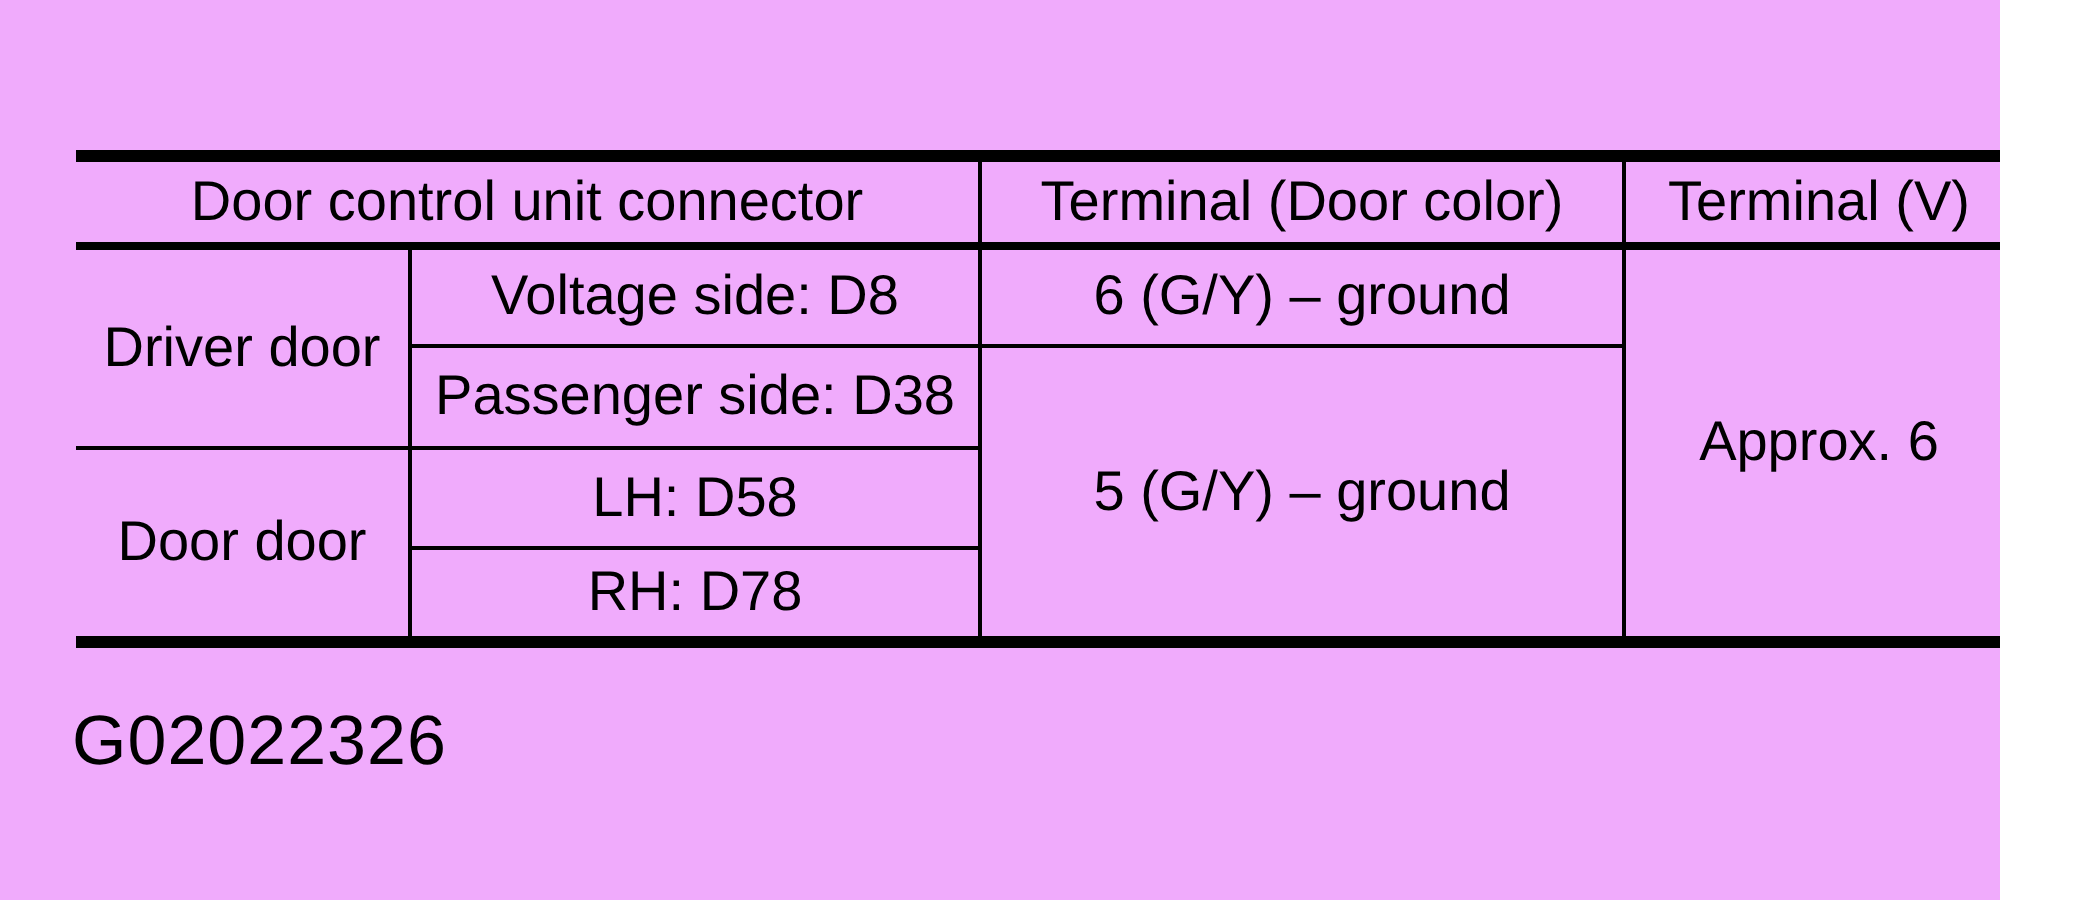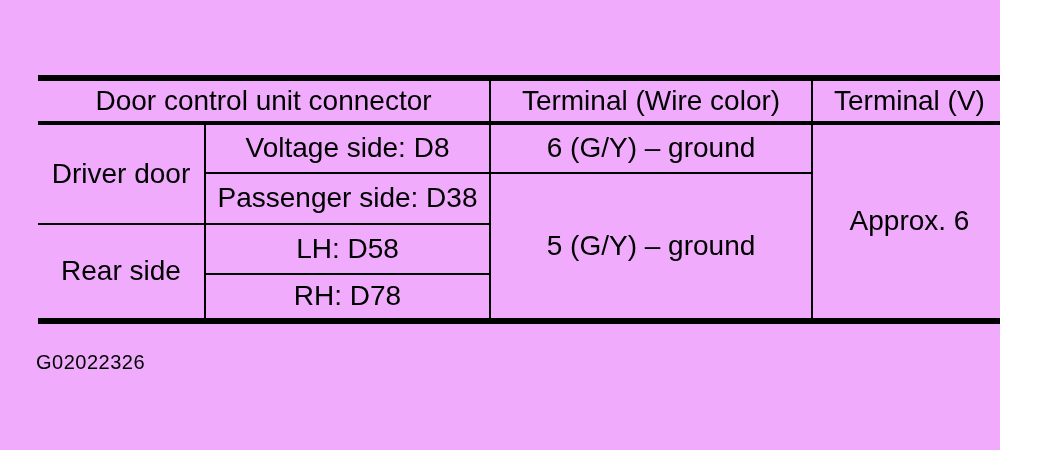--- a/index.html
+++ b/index.html
@@ -47,55 +47,55 @@
   .bB  { border-bottom: 2px solid #000000; }
   .bB4 { border-bottom: 4px solid #000000; }
   td.conn {
     text-align: left;
     padding-left: 22px;
   }
   .figure-id {
     position: absolute;
     left: 36px;
     top: 351px;
-    font-size: 20px;
+    font-size: 35px;
     letter-spacing: 0.5px;
     color: #000000;
   }
 </style>
 </head>
 <body>
 
 <div class="page">
 
   <table class="spec">
     <colgroup>
       <col style="width:167px">
       <col style="width:285px">
       <col style="width:322px">
       <col style="width:194px">
     </colgroup>
     <tbody>
       <tr class="hdr">
         <th colspan="2" class="bR bB4">Door control unit connector</th>
-        <th class="bR bB4">Terminal (Wire color)</th>
+        <th class="bR bB4">Terminal (Door color)</th>
         <th class="bB4">Terminal (V)</th>
       </tr>
       <tr class="r1">
         <td rowspan="2" class="bR bB">Driver door</td>
         <td class="conn bR bB">Voltage side: D8</td>
         <td class="bR bB">6 (G/Y) – ground</td>
         <td rowspan="4">Approx. 6</td>
       </tr>
       <tr class="r2">
         <td class="conn bR bB">Passenger side: D38</td>
         <td rowspan="3" class="bR">5 (G/Y) – ground</td>
       </tr>
       <tr class="r3">
-        <td rowspan="2" class="bR">Rear side</td>
+        <td rowspan="2" class="bR">Door door</td>
         <td class="conn bR bB">LH: D58</td>
       </tr>
       <tr class="r4">
         <td class="conn bR">RH: D78</td>
       </tr>
     </tbody>
   </table>
 
   <div class="figure-id">G02022326</div>
 

